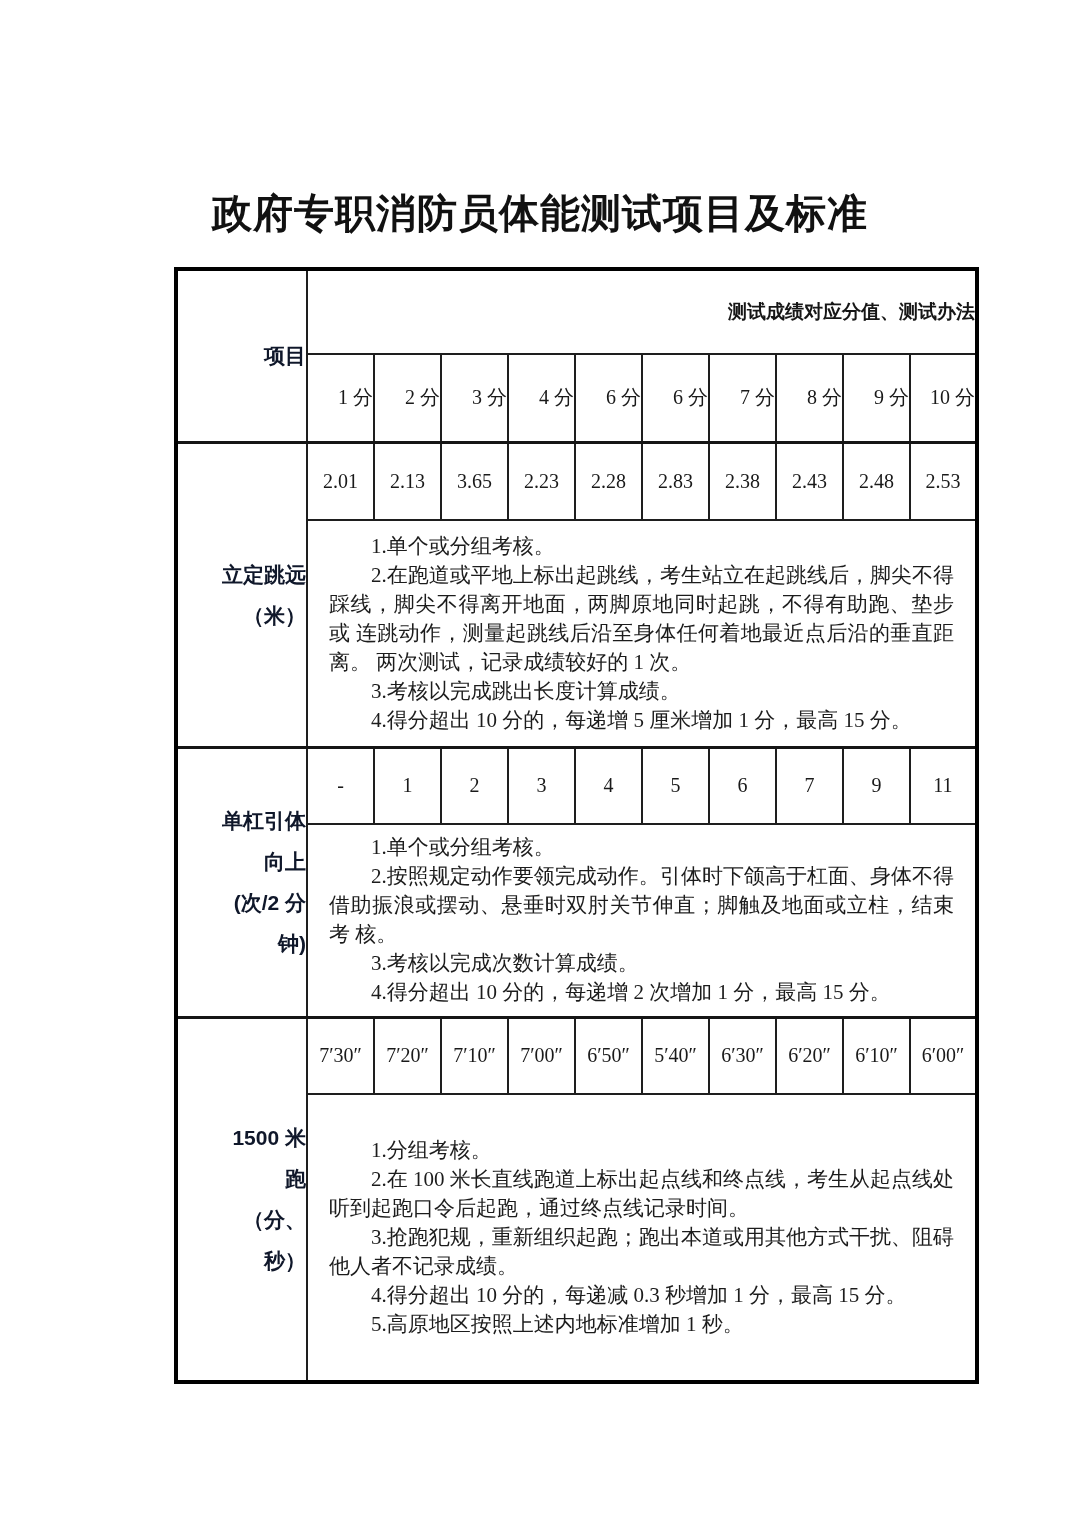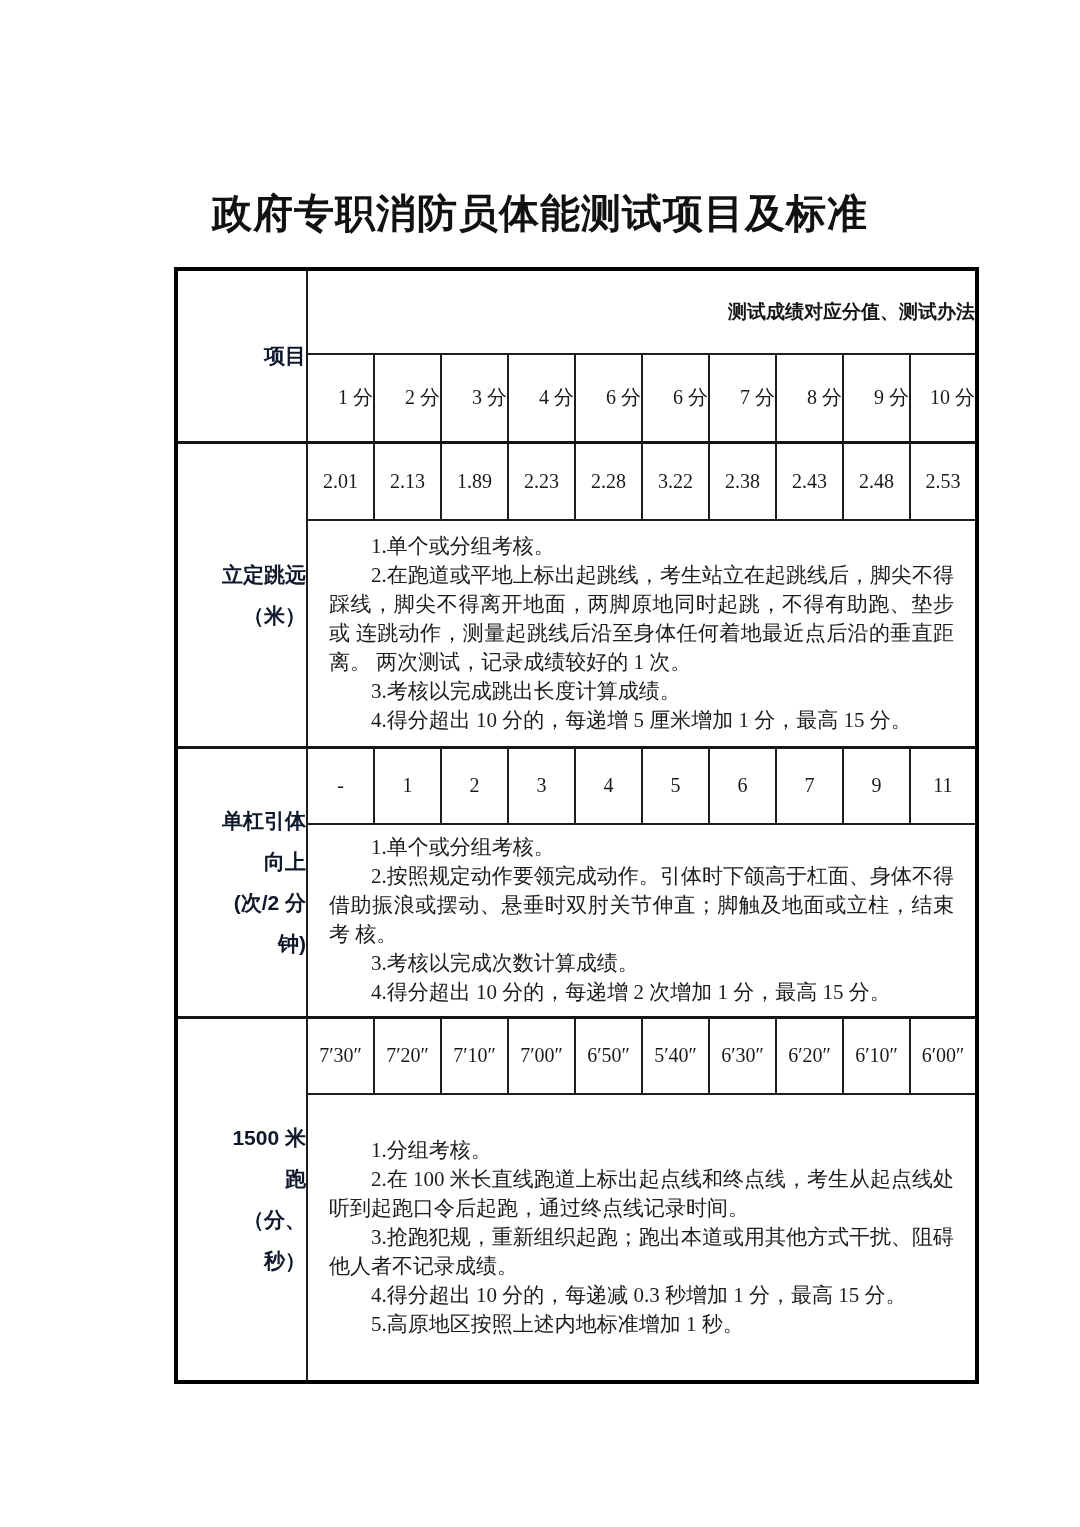--- a/index.html
+++ b/index.html
@@ -128,24 +128,24 @@
       <td class="score-col-cell">10 分</td>
     </tr>
 
     <tr class="r3 section-row">
       <td class="item-cell" rowspan="2">
         <span class="label-line">立定跳远</span>
         <span class="label-line">（米）</span>
       </td>
       <td class="value-cell">2.01</td>
       <td class="value-cell">2.13</td>
-      <td class="value-cell">1.89</td>
+      <td class="value-cell">3.65</td>
       <td class="value-cell">2.23</td>
       <td class="value-cell">2.28</td>
-      <td class="value-cell">3.22</td>
+      <td class="value-cell">2.83</td>
       <td class="value-cell">2.38</td>
       <td class="value-cell">2.43</td>
       <td class="value-cell">2.48</td>
       <td class="value-cell">2.53</td>
     </tr>
     <tr class="r4">
       <td class="method-cell" colspan="10">
         <p class="method-step">1.单个或分组考核。</p>
         <p class="method-step">2.在跑道或平地上标出起跳线，考生站立在起跳线后，脚尖不得 踩线，脚尖不得离开地面，两脚原地同时起跳，不得有助跑、垫步或 连跳动作，测量起跳线后沿至身体任何着地最近点后沿的垂直距离。 两次测试，记录成绩较好的 1 次。</p>
         <p class="method-step">3.考核以完成跳出长度计算成绩。</p>

